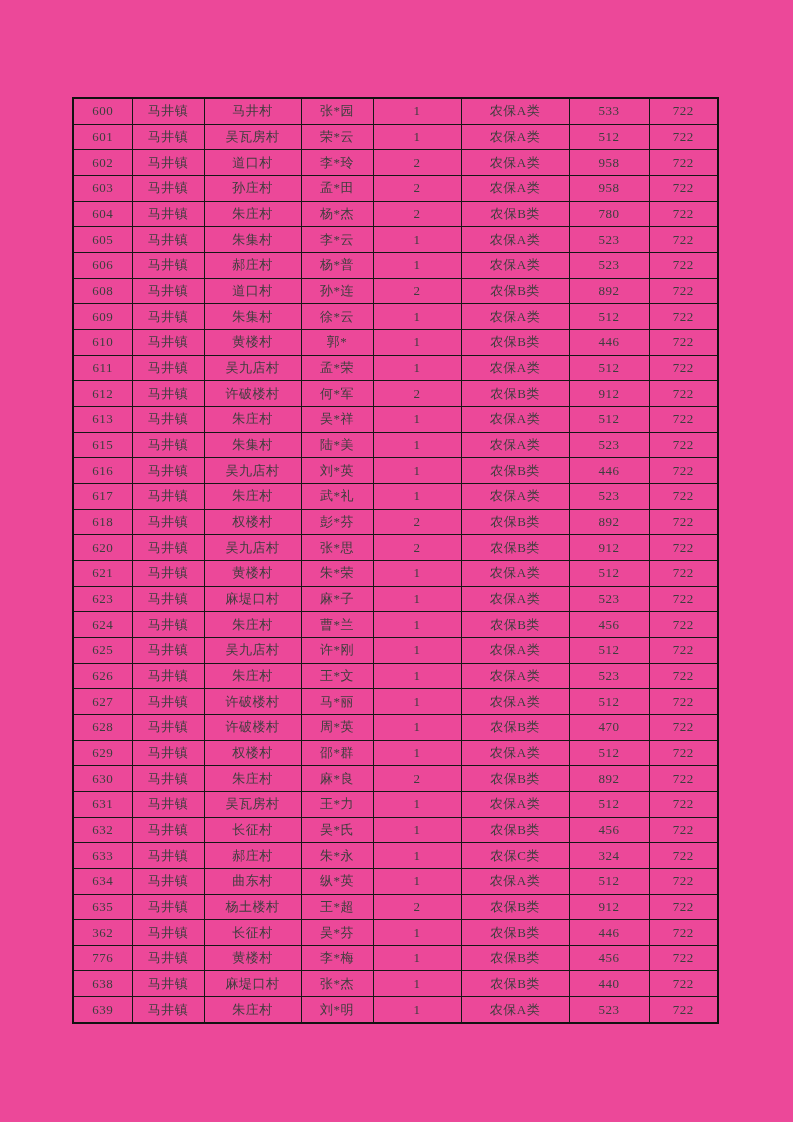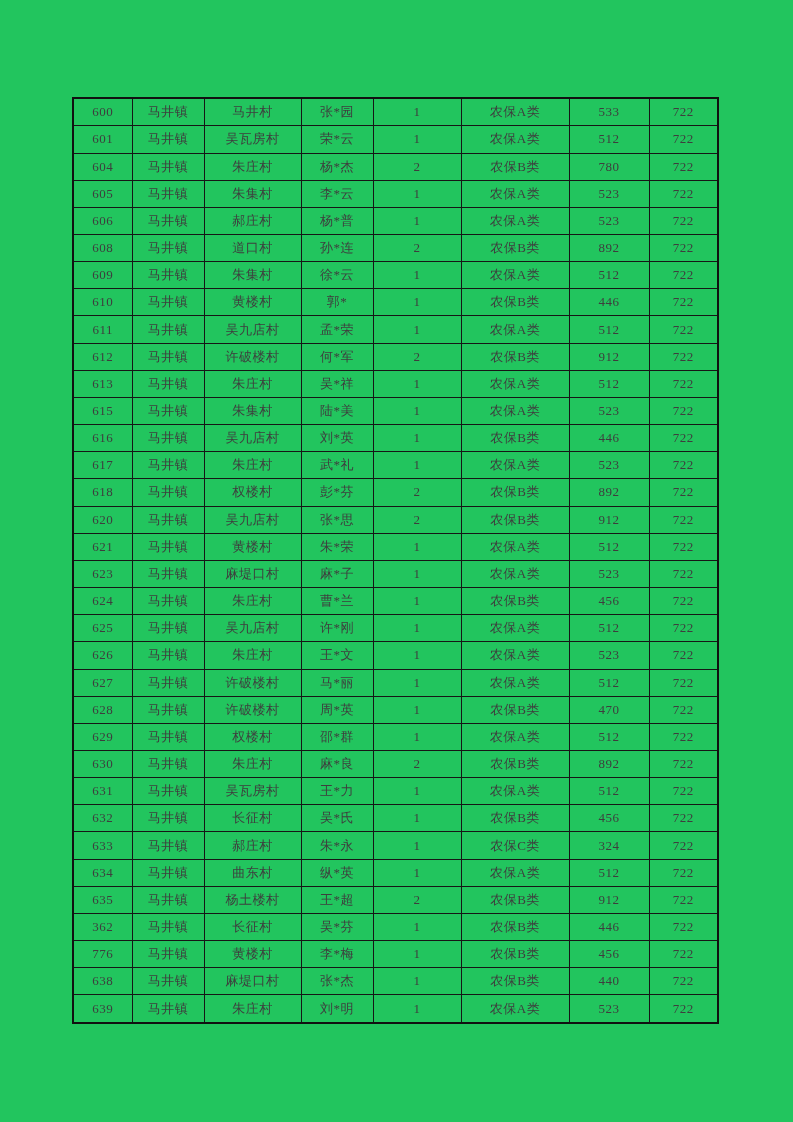--- a/index.html
+++ b/index.html
@@ -4,21 +4,21 @@
 <style>
   html, body {
     margin: 0;
     padding: 0;
     background: #ffffff;
   }
   .page {
     position: relative;
     width: 793px;
     height: 1122px;
-    background: #22c55e;
+    background: #ec4899;
     overflow: hidden;
     font-family: "Liberation Serif", "DejaVu Serif", serif;
   }
   table.roster {
     position: absolute;
     left: 72px;
     top: 97px;
     width: 645px;
     height: 927px;
     border-collapse: collapse;
@@ -75,20 +75,40 @@
           <td>601</td>
           <td>马井镇</td>
           <td>吴瓦房村</td>
           <td>荣*云</td>
           <td>1</td>
           <td>农保A类</td>
           <td>512</td>
           <td>722</td>
         </tr>
         <tr>
+          <td>602</td>
+          <td>马井镇</td>
+          <td>道口村</td>
+          <td>李*玲</td>
+          <td>2</td>
+          <td>农保A类</td>
+          <td>958</td>
+          <td>722</td>
+        </tr>
+        <tr>
+          <td>603</td>
+          <td>马井镇</td>
+          <td>孙庄村</td>
+          <td>孟*田</td>
+          <td>2</td>
+          <td>农保A类</td>
+          <td>958</td>
+          <td>722</td>
+        </tr>
+        <tr>
           <td>604</td>
           <td>马井镇</td>
           <td>朱庄村</td>
           <td>杨*杰</td>
           <td>2</td>
           <td>农保B类</td>
           <td>780</td>
           <td>722</td>
         </tr>
         <tr>

